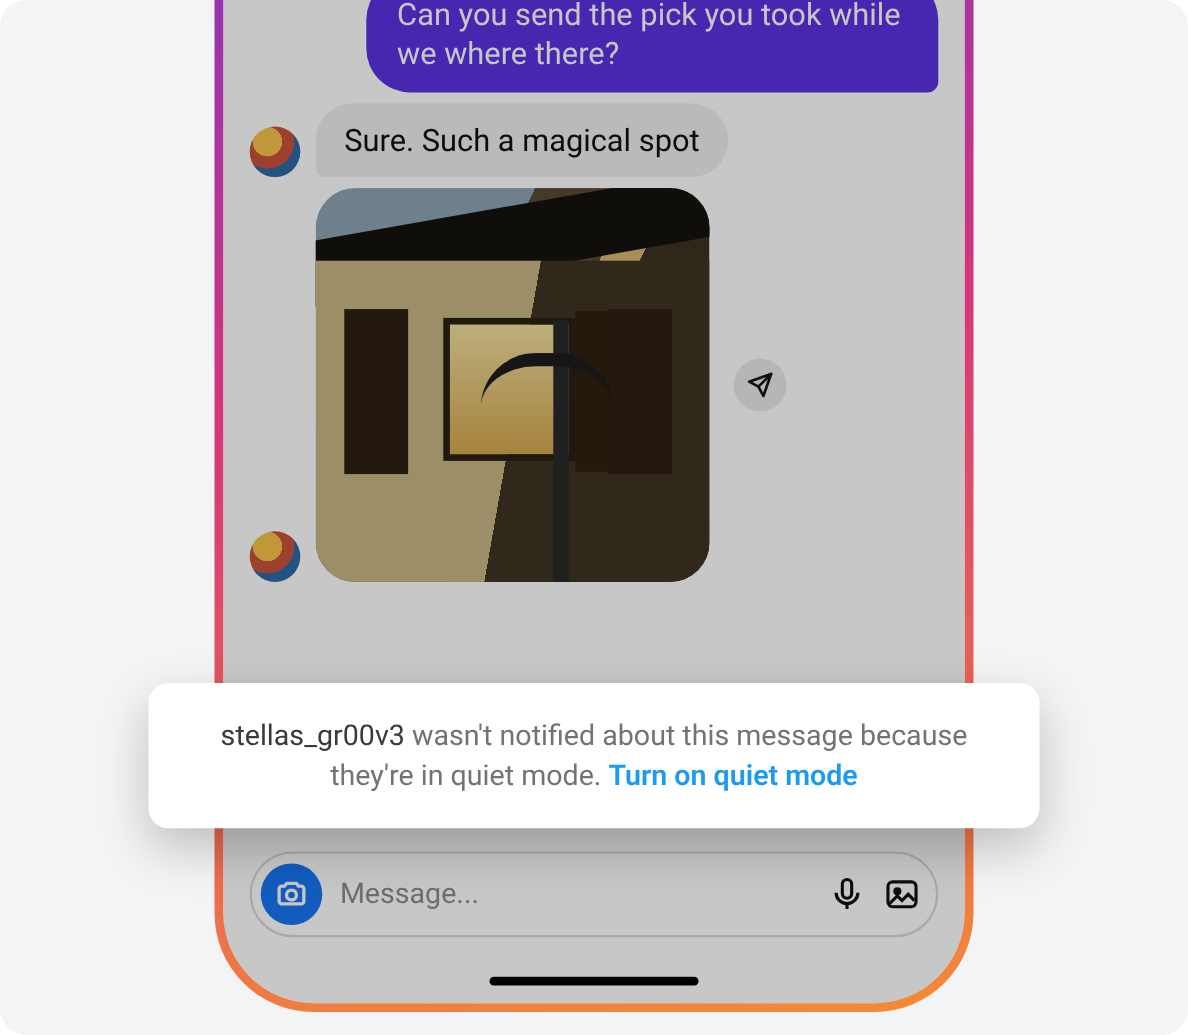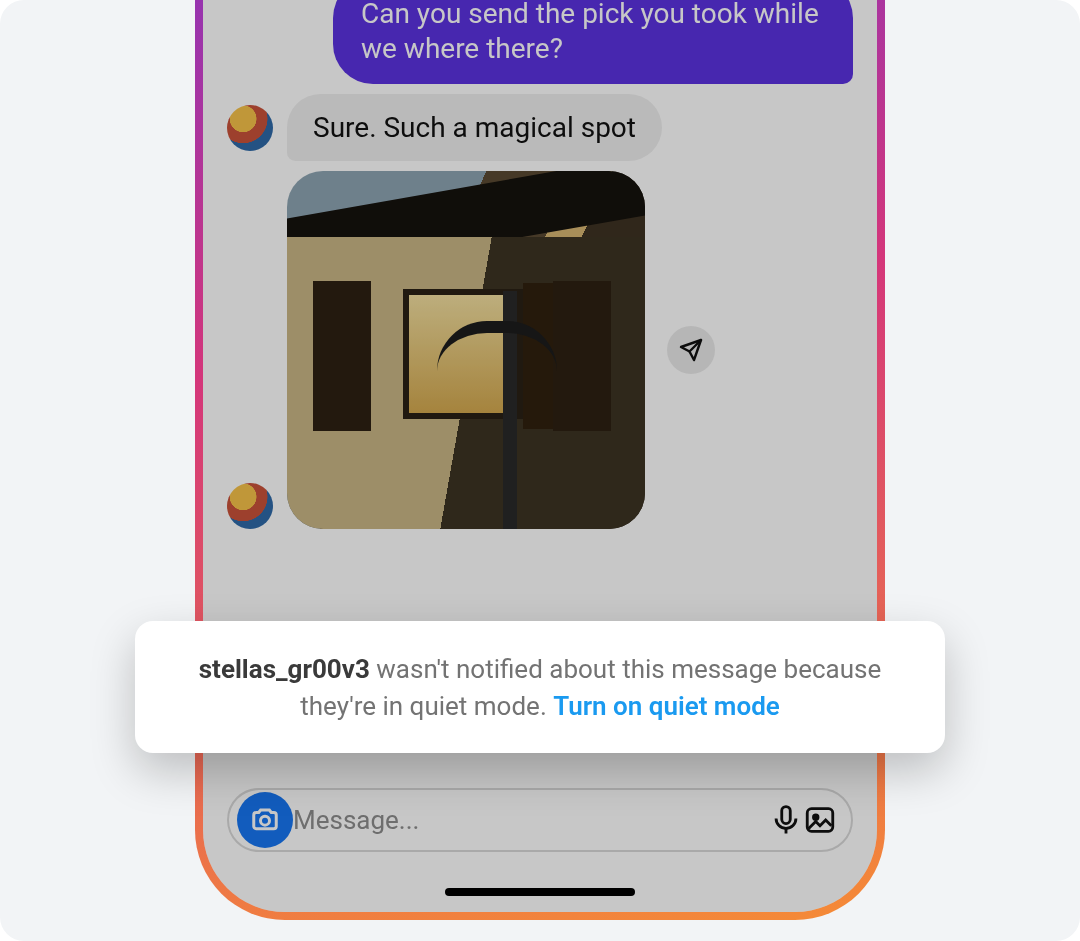--- a/index.html
+++ b/index.html
@@ -41,21 +41,21 @@
   }
   .chat-area {
     position: absolute;
     left:0; right:0;
     top: 0;
     bottom: 120px;
     padding: 250px 24px 0 24px;
   }
   .row { display:flex; margin-bottom: 10px; }
   .row.right { justify-content:flex-end; }
-  .row.left  { justify-content:flex-start; align-items:center; }
+  .row.left  { justify-content:flex-start; align-items:flex-end; }
   .bubble {
     max-width: 520px;
     padding: 18px 28px;
     border-radius: 40px;
     font-size: 28px;
     line-height: 1.25;
   }
   .bubble.sent {
     background: #5b33e0;
     color: #fff;
@@ -97,25 +97,26 @@
   .share-btn {
     width:48px; height:48px; border-radius:50%;
     background:#eaeaea;
     display:flex; align-items:center; justify-content:center;
     margin-left:22px;
     align-self:center;
   }
   .input-bar {
     position:absolute;
     left:24px; right:24px; bottom:60px;
-    height:64px;
+    height:78px;
     border:2px solid #d9d9d9;
     border-radius:40px;
     display:flex; align-items:center;
     padding: 0 14px 0 8px;
+    gap:16px;
     background:#fff;
   }
   .cam-circle{
     width:56px; height:56px; border-radius:50%;
     background:#1877f2;
     display:flex; align-items:center; justify-content:center;
   }
   .placeholder { flex:1; font-size:26px; color:#8d8d8d; }
   .home-indicator{
     position:absolute; bottom:16px; left:50%; transform:translateX(-50%);
@@ -129,21 +130,21 @@
     background:#ffffff;
     border-radius:18px;
     box-shadow: 0 18px 45px rgba(0,0,0,0.22);
     padding: 30px 38px 28px;
     text-align:center;
     font-size:26px;
     line-height:1.42;
     color:#737373;
     z-index:10;
   }
-  .toast .user { font-weight:700; color:#3a3a3a;margin-top:44px; }
+  .toast .user { font-weight:400; color:#3a3a3a;margin-top:44px; }
   .toast .link { color:#1a9af0; font-weight:600;margin-top:12px; }
 
   .svg-icon { display:block; }
 </style>
 </head>
 <body>
 
 <div class="stage">
 
   <div class="phone-gradient">

